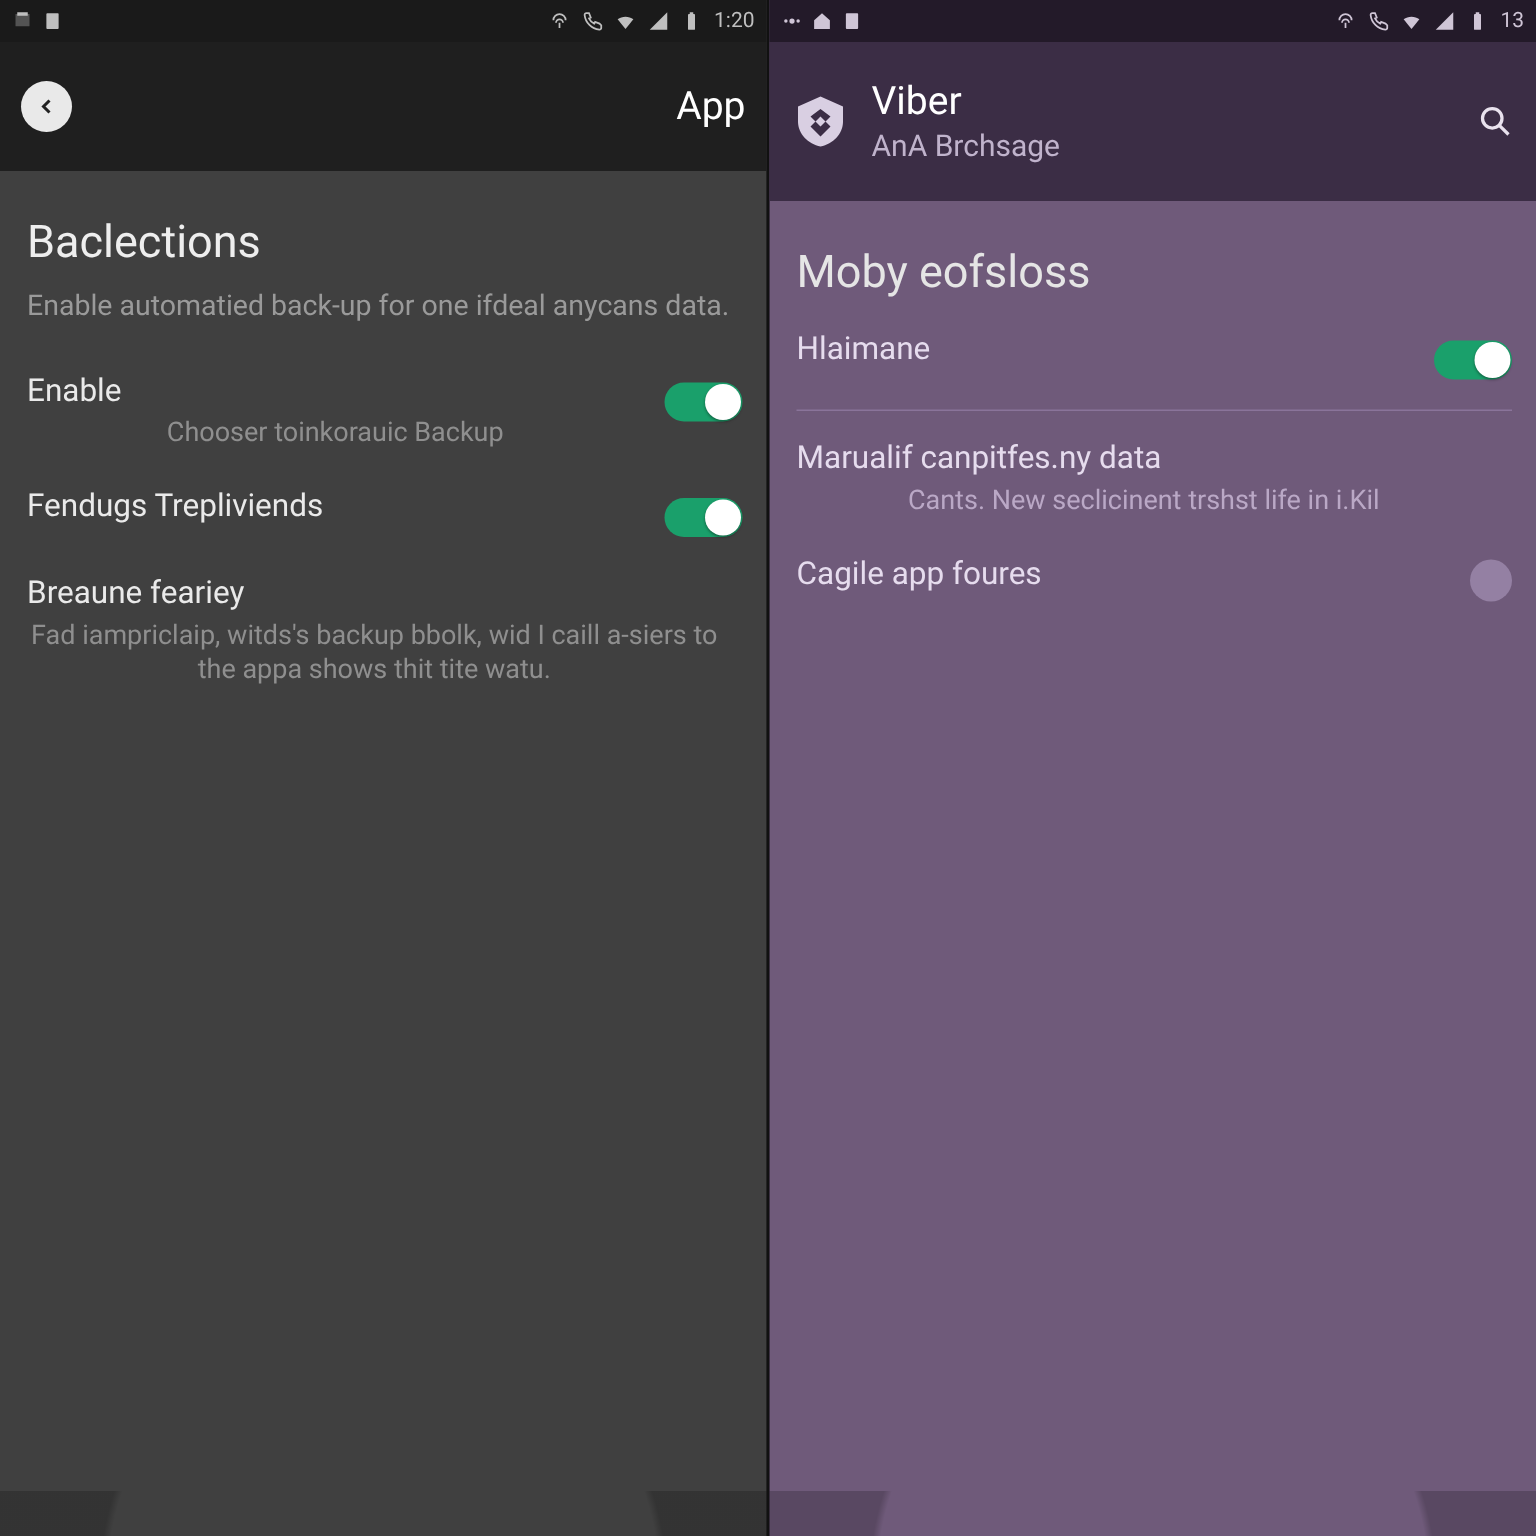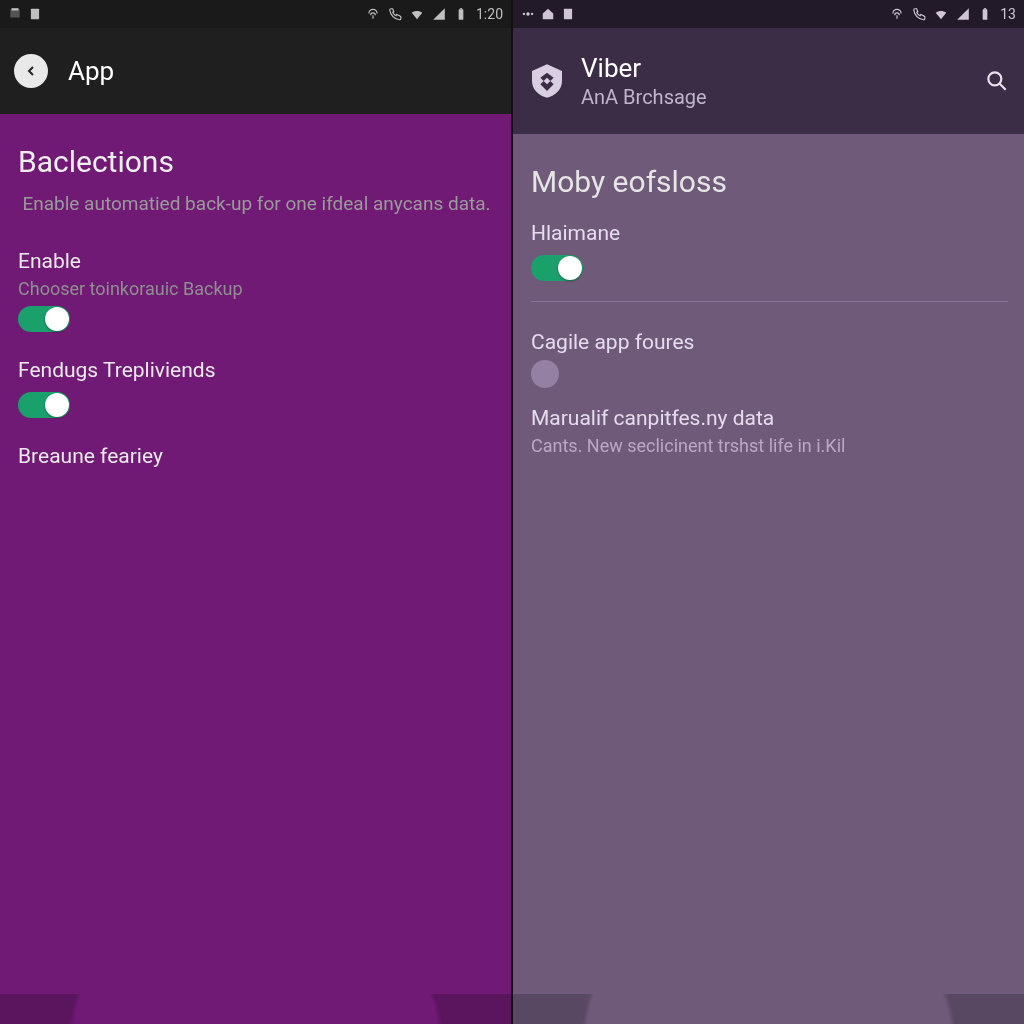--- a/index.html
+++ b/index.html
@@ -1,57 +1,57 @@
 <!DOCTYPE html>
 <html><head>
 <meta charset="utf-8">
 <style>
   * { margin: 0; padding: 0; box-sizing: border-box; }
   html, body { width: 1024px; height: 1024px; overflow: hidden; font-family: Roboto, "Helvetica Neue", Arial, sans-serif; }
   body { display: flex; background: #000; }
   .phone { flex: 1; height: 100%; display: flex; flex-direction: column; position: relative; }
-  .phone.left  { background: #701a75; }
+  .phone.left  { background: #404040; }
   .phone.right { background: #6f5a7a; }
   .divider { width: 2px; background: #111; }
 
   
   .status { height: 28px; display: flex; align-items: center; justify-content: flex-end; padding: 0 8px; gap: 8px; color: #ddd; font-size: 14px; }
   .phone.left  .status { background: #1a1a1a; color: #bfbfbf; }
   .phone.right .status { background: #231a29; color: #cfc5d6; }
   .status .left-icons { margin-right: auto; display: flex; gap: 6px; }
   .sicon { width: 14px; height: 14px; display: inline-flex; align-items: center; justify-content: center; }
   .sicon svg { width: 100%; height: 100%; }
 
   
-  .appbar { display: flex; align-items: center; padding: 14px 14px; color: #fff; }
+  .appbar { display: flex; align-items: center; padding: 14px 14px; color: #fff; justify-content: space-between; }
   .phone.left  .appbar { background: #1f1f1f; height: 86px; }
   .phone.right .appbar { background: #3b2d45; height: 106px; }
   .back-btn { width: 34px; height: 34px; border-radius: 50%; background: #e9e9e9; color: #222; display: flex; align-items: center; justify-content: center; margin-right: 20px; cursor: pointer; }
   .back-btn svg { width: 16px; height: 16px; }
   .appbar .title { font-size: 26px; font-weight: 400; }
   .appbar .right-icon { margin-left: auto; width: 26px; height: 26px; color: #e9e2ee; cursor: pointer; }
   .appbar .right-icon svg { width: 100%; height: 100%; }
   .appbar .app-badge { width: 40px; height: 40px; margin-right: 14px; display: flex; align-items: center; justify-content: center; }
   .appbar .app-badge svg { width: 100%; height: 100%; }
   .appbar .title-stack { display: flex; flex-direction: column; }
   .appbar .subtitle { font-size: 20px; color: #c0b3cc; margin-top: 2px; }
 
   
   .content { flex: 1; padding: 18px 16px 0 18px; color: #ddd; overflow: hidden; }
   .phone.right .content { color: #e6dcee; }
 
   .section-heading { font-size: 30px; color: #eee; margin: 12px 0 12px 0; font-weight: 400; }
   .phone.right .section-heading { color: #e5e5e5; }
 
-  .section-desc { font-size: 19px; line-height: 1.35; color: #9a9a9a; margin-bottom: 22px; text-align: center; }
-
-  .row { display: flex; align-items: flex-start; padding: 10px 0 16px 0; flex-direction: column; }
+  .section-desc { font-size: 19px; line-height: 1.35; color: #9a9a9a; margin-bottom: 22px; }
+
+  .row { display: flex; align-items: flex-start; padding: 10px 0 16px 0; }
   .row .text { flex: 1; padding-right: 14px; }
   .row .label { font-size: 21px; color: #eaeaea; margin-bottom: 4px; }
-  .row .sub   { font-size: 18px; color: #8f8f8f; line-height: 1.3; }
+  .row .sub   { font-size: 18px; color: #8f8f8f; line-height: 1.3; text-align: center; }
   .phone.right .row .label { color: #e6dcee; }
   .phone.right .row .sub   { color: #baa8c6; }
   .phone.right hr.sep { border: 0; border-top: 1px solid #8a749a; margin: 4px 0 18px 0; }
 
   
   .toggle { width: 52px; height: 26px; border-radius: 13px; position: relative; flex-shrink: 0; margin-top: 6px; cursor: pointer; }
   .toggle .knob { position: absolute; width: 24px; height: 24px; border-radius: 50%; top: 1px; background: #fff; box-shadow: 0 1px 2px rgba(0,0,0,.4); }
   .toggle.on  { background: #1aa06b; }
   .toggle.on .knob { right: 1px; }
 
@@ -137,20 +137,21 @@
         <div class="label">Fendugs Trepliviends</div>
       </div>
       <div class="toggle on">
           <div class="knob"></div>
         </div>
     </div>
 
     <div class="row">
       <div class="text">
         <div class="label">Breaune feariey</div>
+        <div class="sub">Fad iampriclaip, witds's backup bbolk, wid I caill a-siers to the appa shows thit tite watu.</div>
       </div>
     </div>
   </div>
 </div>
 
 <div class="divider"></div>
 
 <div class="phone right">
   <div class="status">
     <div class="left-icons">
@@ -227,27 +228,27 @@
       <div class="text">
         <div class="label">Hlaimane</div>
       </div>
       <div class="toggle on">
           <div class="knob"></div>
         </div>
     </div>
 
     <hr class="sep">
 
-    <div class="row">
-      <div class="text">
-        <div class="label">Cagile app foures</div>
-      </div>
-      <div class="radio-dot"></div>
-    </div>
-
     <div class="row" style="padding-top:2px;">
       <div class="text">
         <div class="label">Marualif canpitfes.ny data</div>
         <div class="sub">Cants. New seclicinent trshst life in i.Kil</div>
       </div>
     </div>
+
+    <div class="row">
+      <div class="text">
+        <div class="label">Cagile app foures</div>
+      </div>
+      <div class="radio-dot"></div>
+    </div>
   </div>
 </div>
 
 </body></html>

